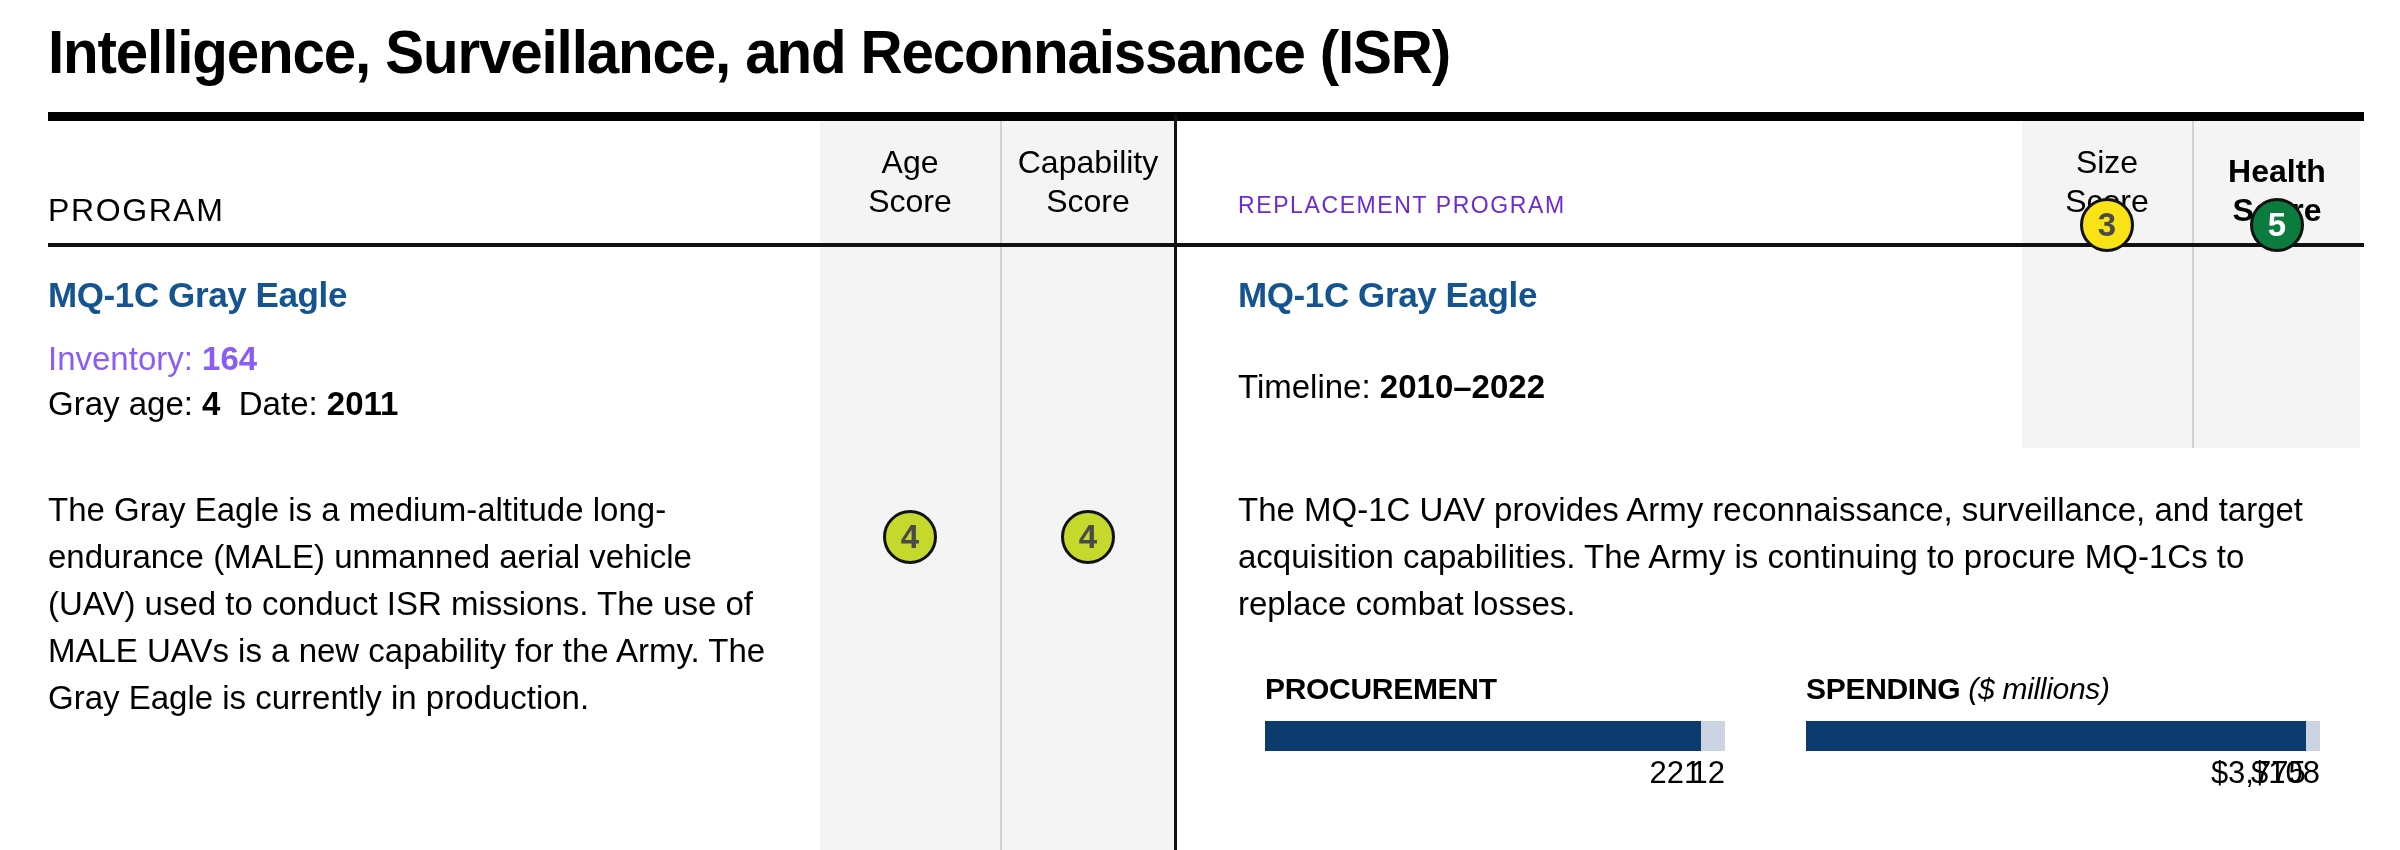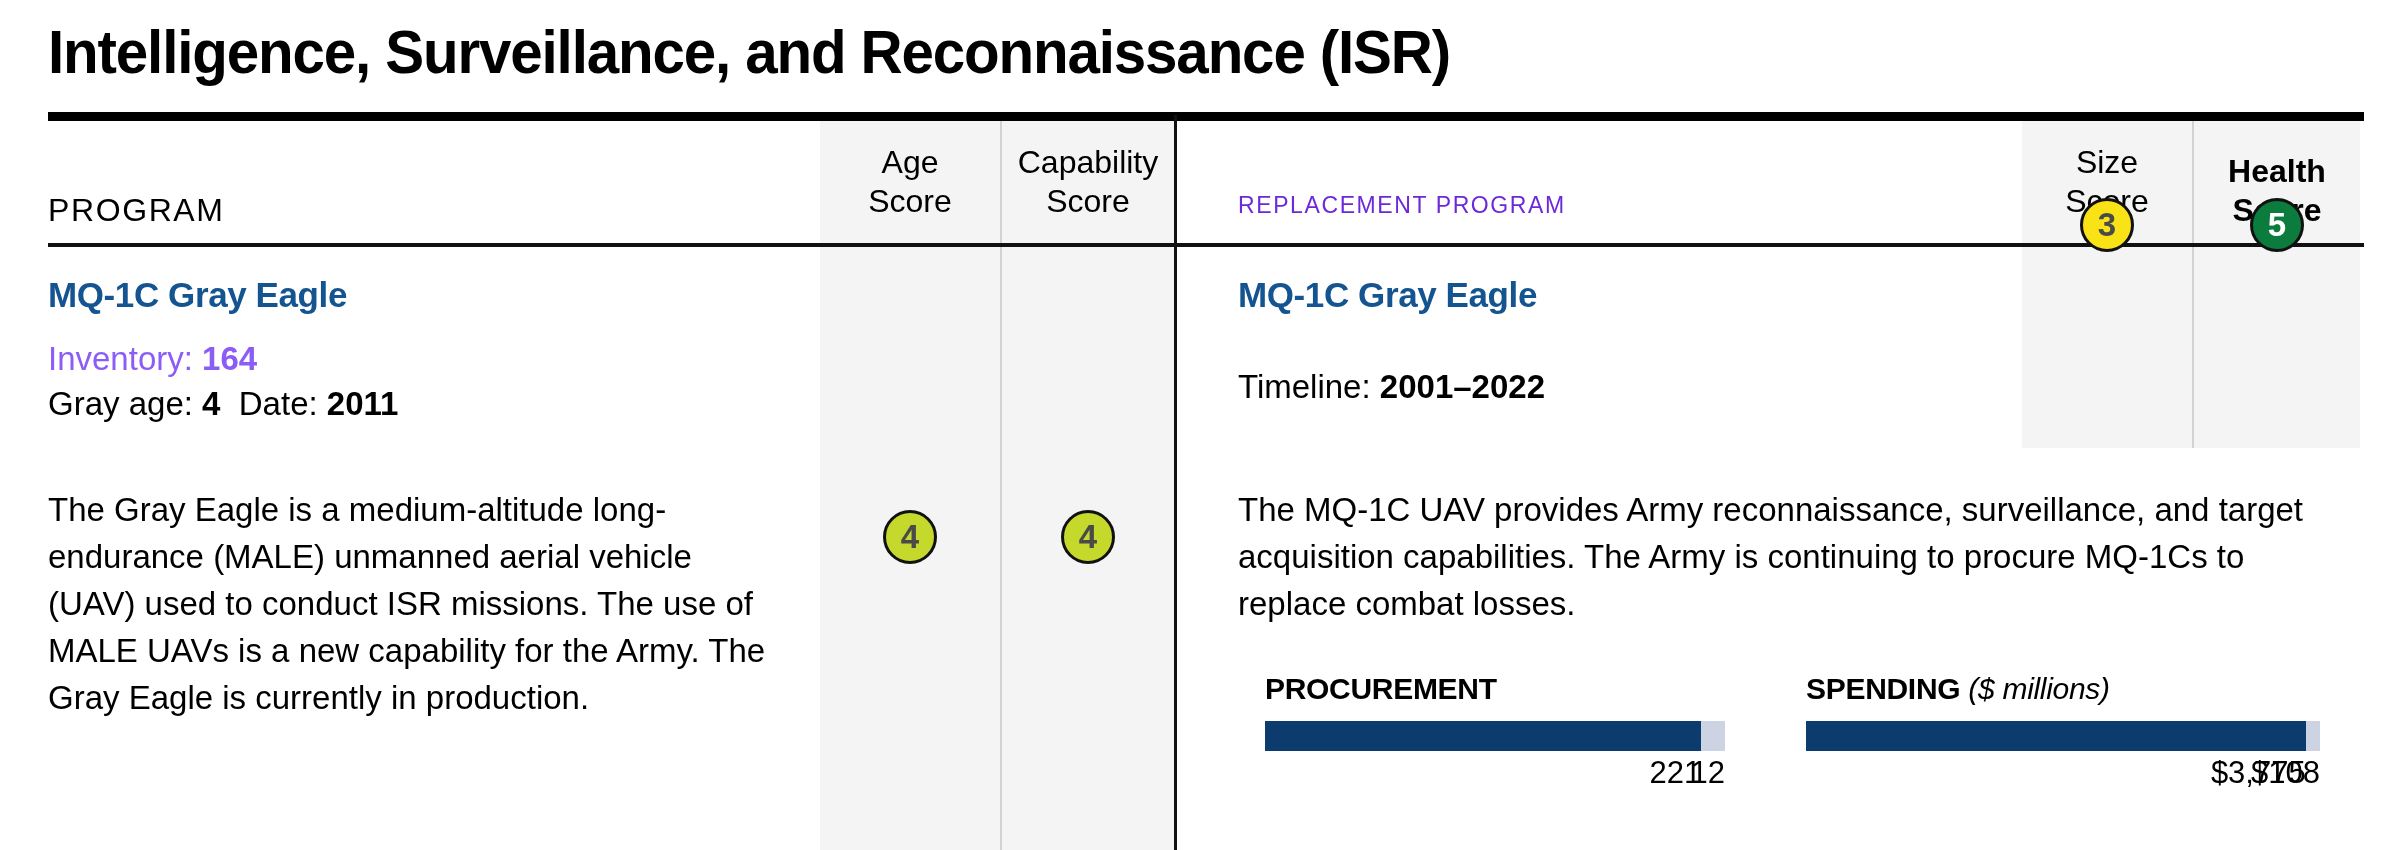--- a/index.html
+++ b/index.html
@@ -279,21 +279,21 @@
   <div class="lt-desc">The Gray Eagle is a medium-altitude long-endurance (MALE) unmanned aerial vehicle (UAV) used to conduct ISR missions. The use of MALE UAVs is a new capability for the Army. The Gray Eagle is currently in production.</div>
 
   <div class="badge badge-age">4</div>
   <div class="badge badge-cap">4</div>
   <div class="badge badge-size">3</div>
   <div class="badge badge-health">5</div>
 
   <div class="rt-name">MQ-1C Gray Eagle</div>
 
   <div class="rt-timeline">
-    <span>Timeline: </span><b>2001–2022</b>
+    <span>Timeline: </span><b>2010–2022</b>
   </div>
 
   <div class="rt-desc">The MQ-1C UAV provides Army reconnaissance, surveillance, and target acquisition capabilities. The Army is continuing to procure MQ-1Cs to replace combat losses.</div>
 
   <div class="bar-group bar-proc">
     <div class="bar-label">
       <span>PROCUREMENT</span>
     </div>
     <div class="bar-track">
       <div class="seg-primary" style="width: 94.8498%;"></div>

